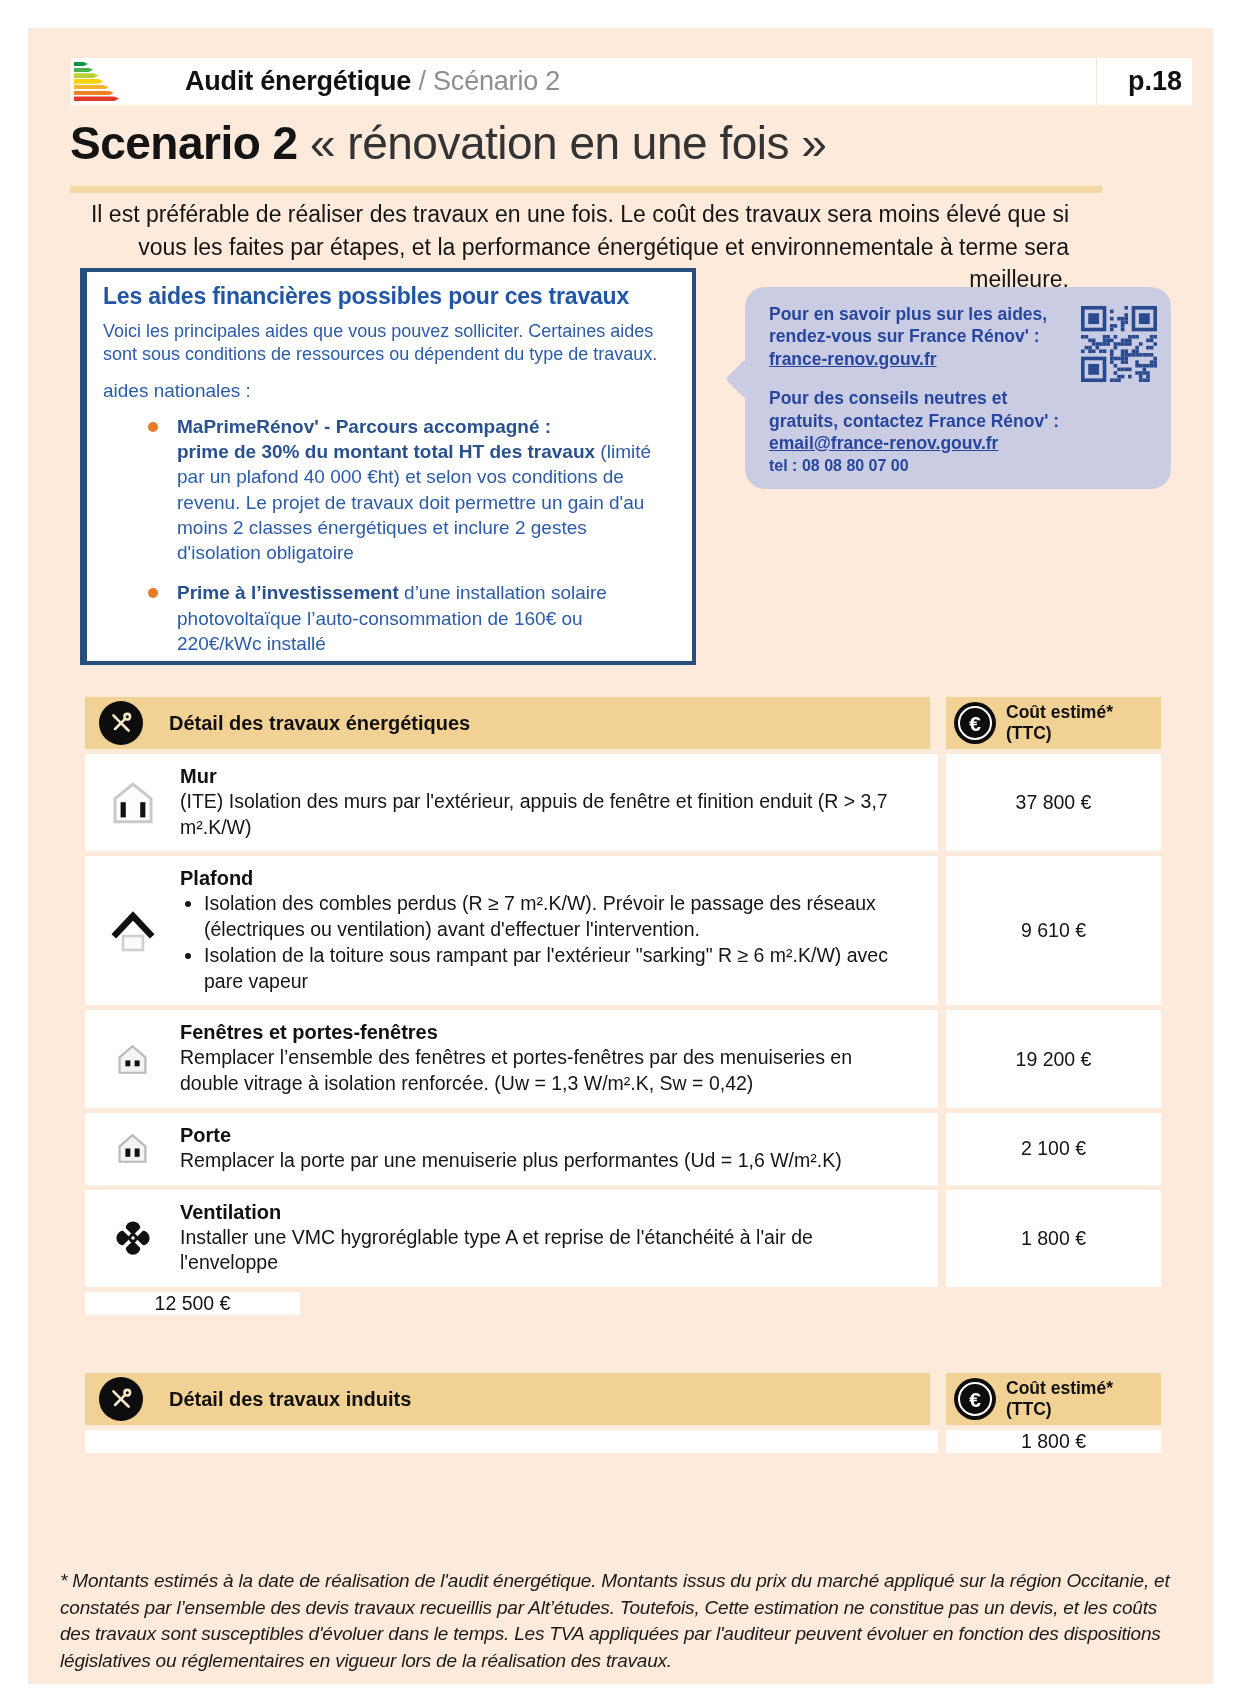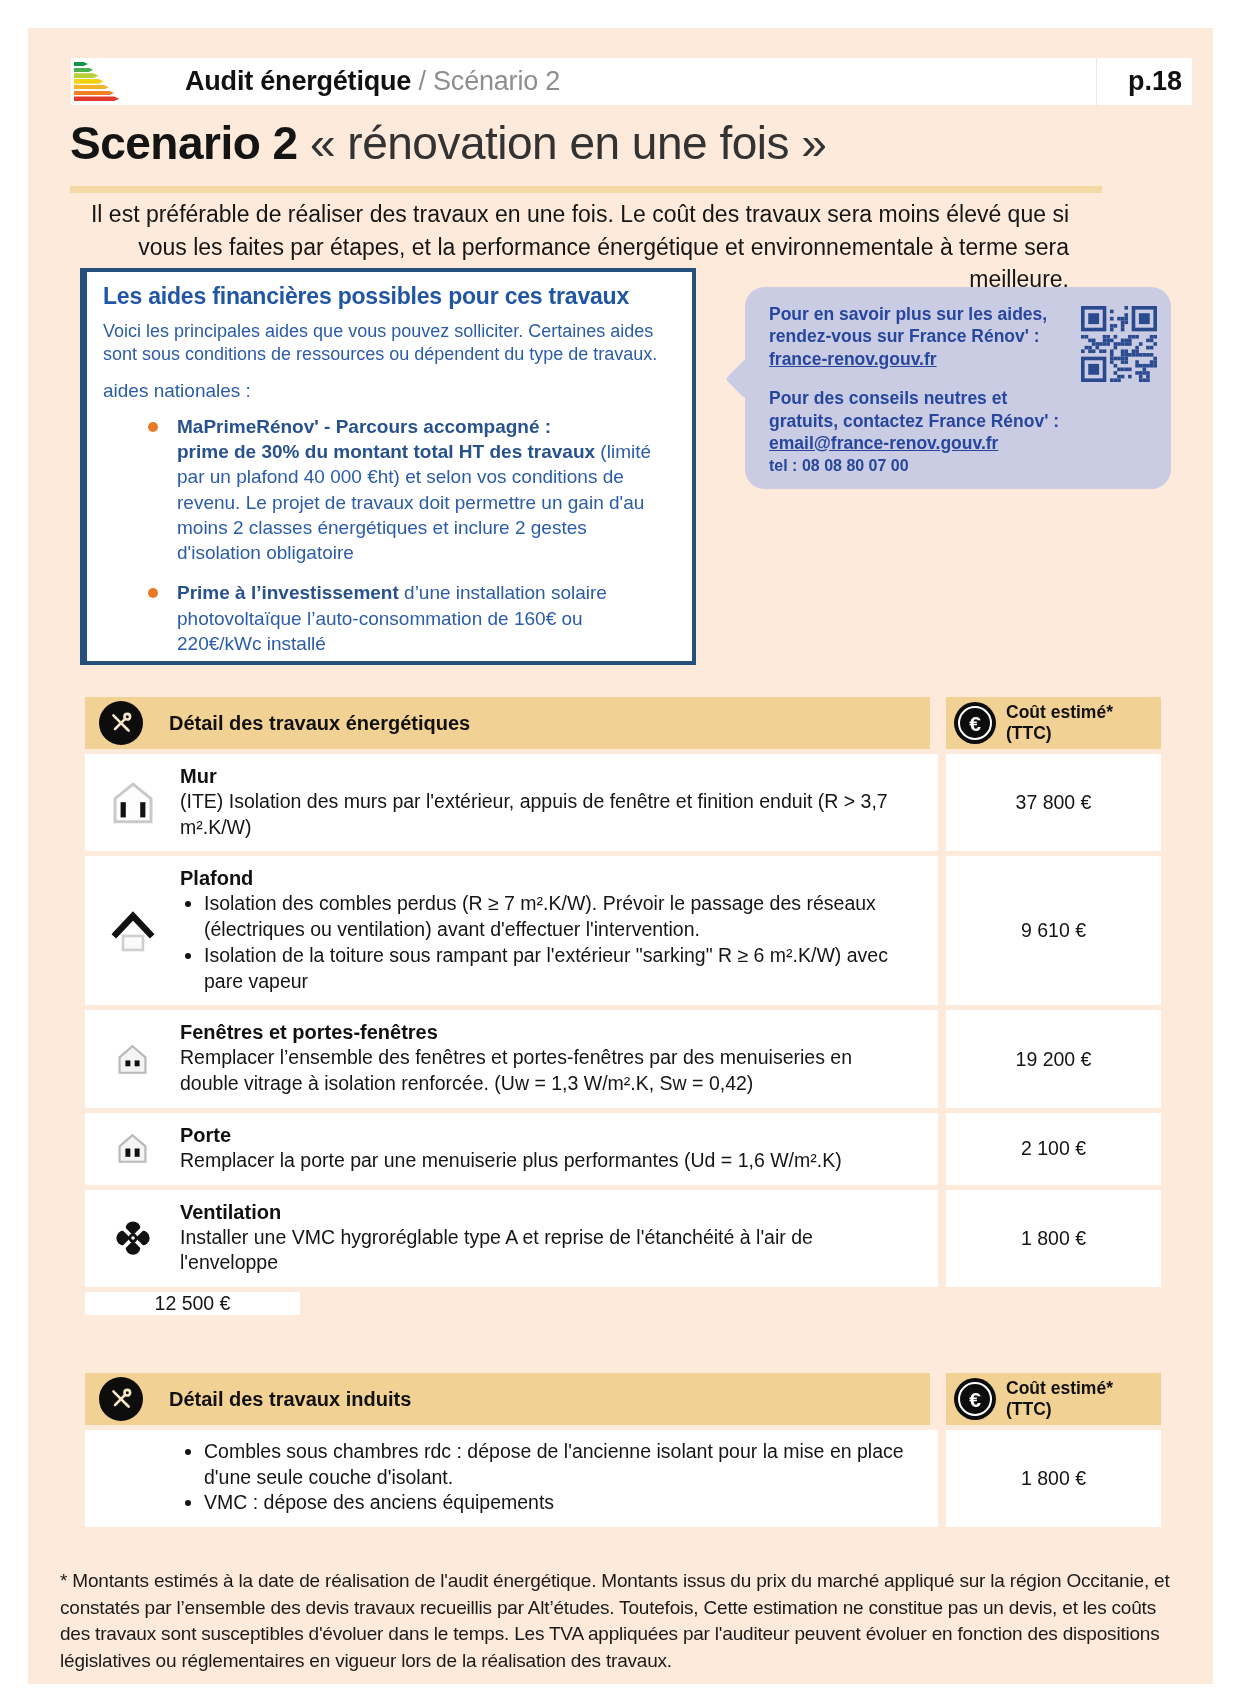--- a/index.html
+++ b/index.html
@@ -88,21 +88,21 @@
   .cell-text { flex:1; padding:9px 26px 11px 0; }
   .row-title { font-size:20px; font-weight:bold; color:#111; line-height:1.3; }
   .row-desc { font-size:19.5px; color:#151515; line-height:1.32; }
   ul.row-bullets { margin:0 0 0 2px; padding-left:22px; }
   ul.row-bullets li { font-size:19.5px; color:#151515; line-height:1.32; }
   .cell-cost { width:215px; flex:0 0 auto; background:#ffffff; display:flex; align-items:center;
       justify-content:center; font-size:19.5px; color:#151515; }
 
   
   .footnote { position:absolute; left:32px; top:1540px; width:1128px;
-      font-size:19px; color:#1a1a1a; line-height:1.4; letter-spacing:-0.2px; }
+      font-size:19px; font-style:italic; color:#1a1a1a; line-height:1.4; letter-spacing:-0.2px; }
 </style>
 </head>
 <body>
 
 <div class="page">
   <div class="content">
 
     <div class="header-bar">
       <div class="energy-logo">
           <div class="ebar" style="background: rgb(14, 149, 71); width: 14px;"></div>
@@ -424,26 +424,20 @@
           <div class="cost-label">
             <span class="block">Coût estimé*</span>
             <span class="block">(TTC)</span>
           </div>
         </div>
       </div>
       <div>
           <div class="trow">
             <div class="row-left">
               <div class="cell-icon"></div>
-              <div class="cell-text">
-                <ul class="row-bullets">
-                  <li>Combles sous chambres rdc : dépose de l'ancienne isolant pour la mise en place d'une seule couche d'isolant.</li>
-                  <li>VMC : dépose des anciens équipements</li>
-                </ul>
-              </div>
             </div>
             <div class="cell-cost">1 800 €</div>
           </div>
         </div>
     </div>
 
     <p class="footnote">* Montants estimés à la date de réalisation de l'audit énergétique. Montants issus du prix du marché appliqué sur la région Occitanie, et constatés par l’ensemble des devis travaux recueillis par Alt’études. Toutefois, Cette estimation ne constitue pas un devis, et les coûts des travaux sont susceptibles d'évoluer dans le temps. Les TVA appliquées par l'auditeur peuvent évoluer en fonction des dispositions législatives ou réglementaires en vigueur lors de la réalisation des travaux.</p>
   </div>
 </div>
 

